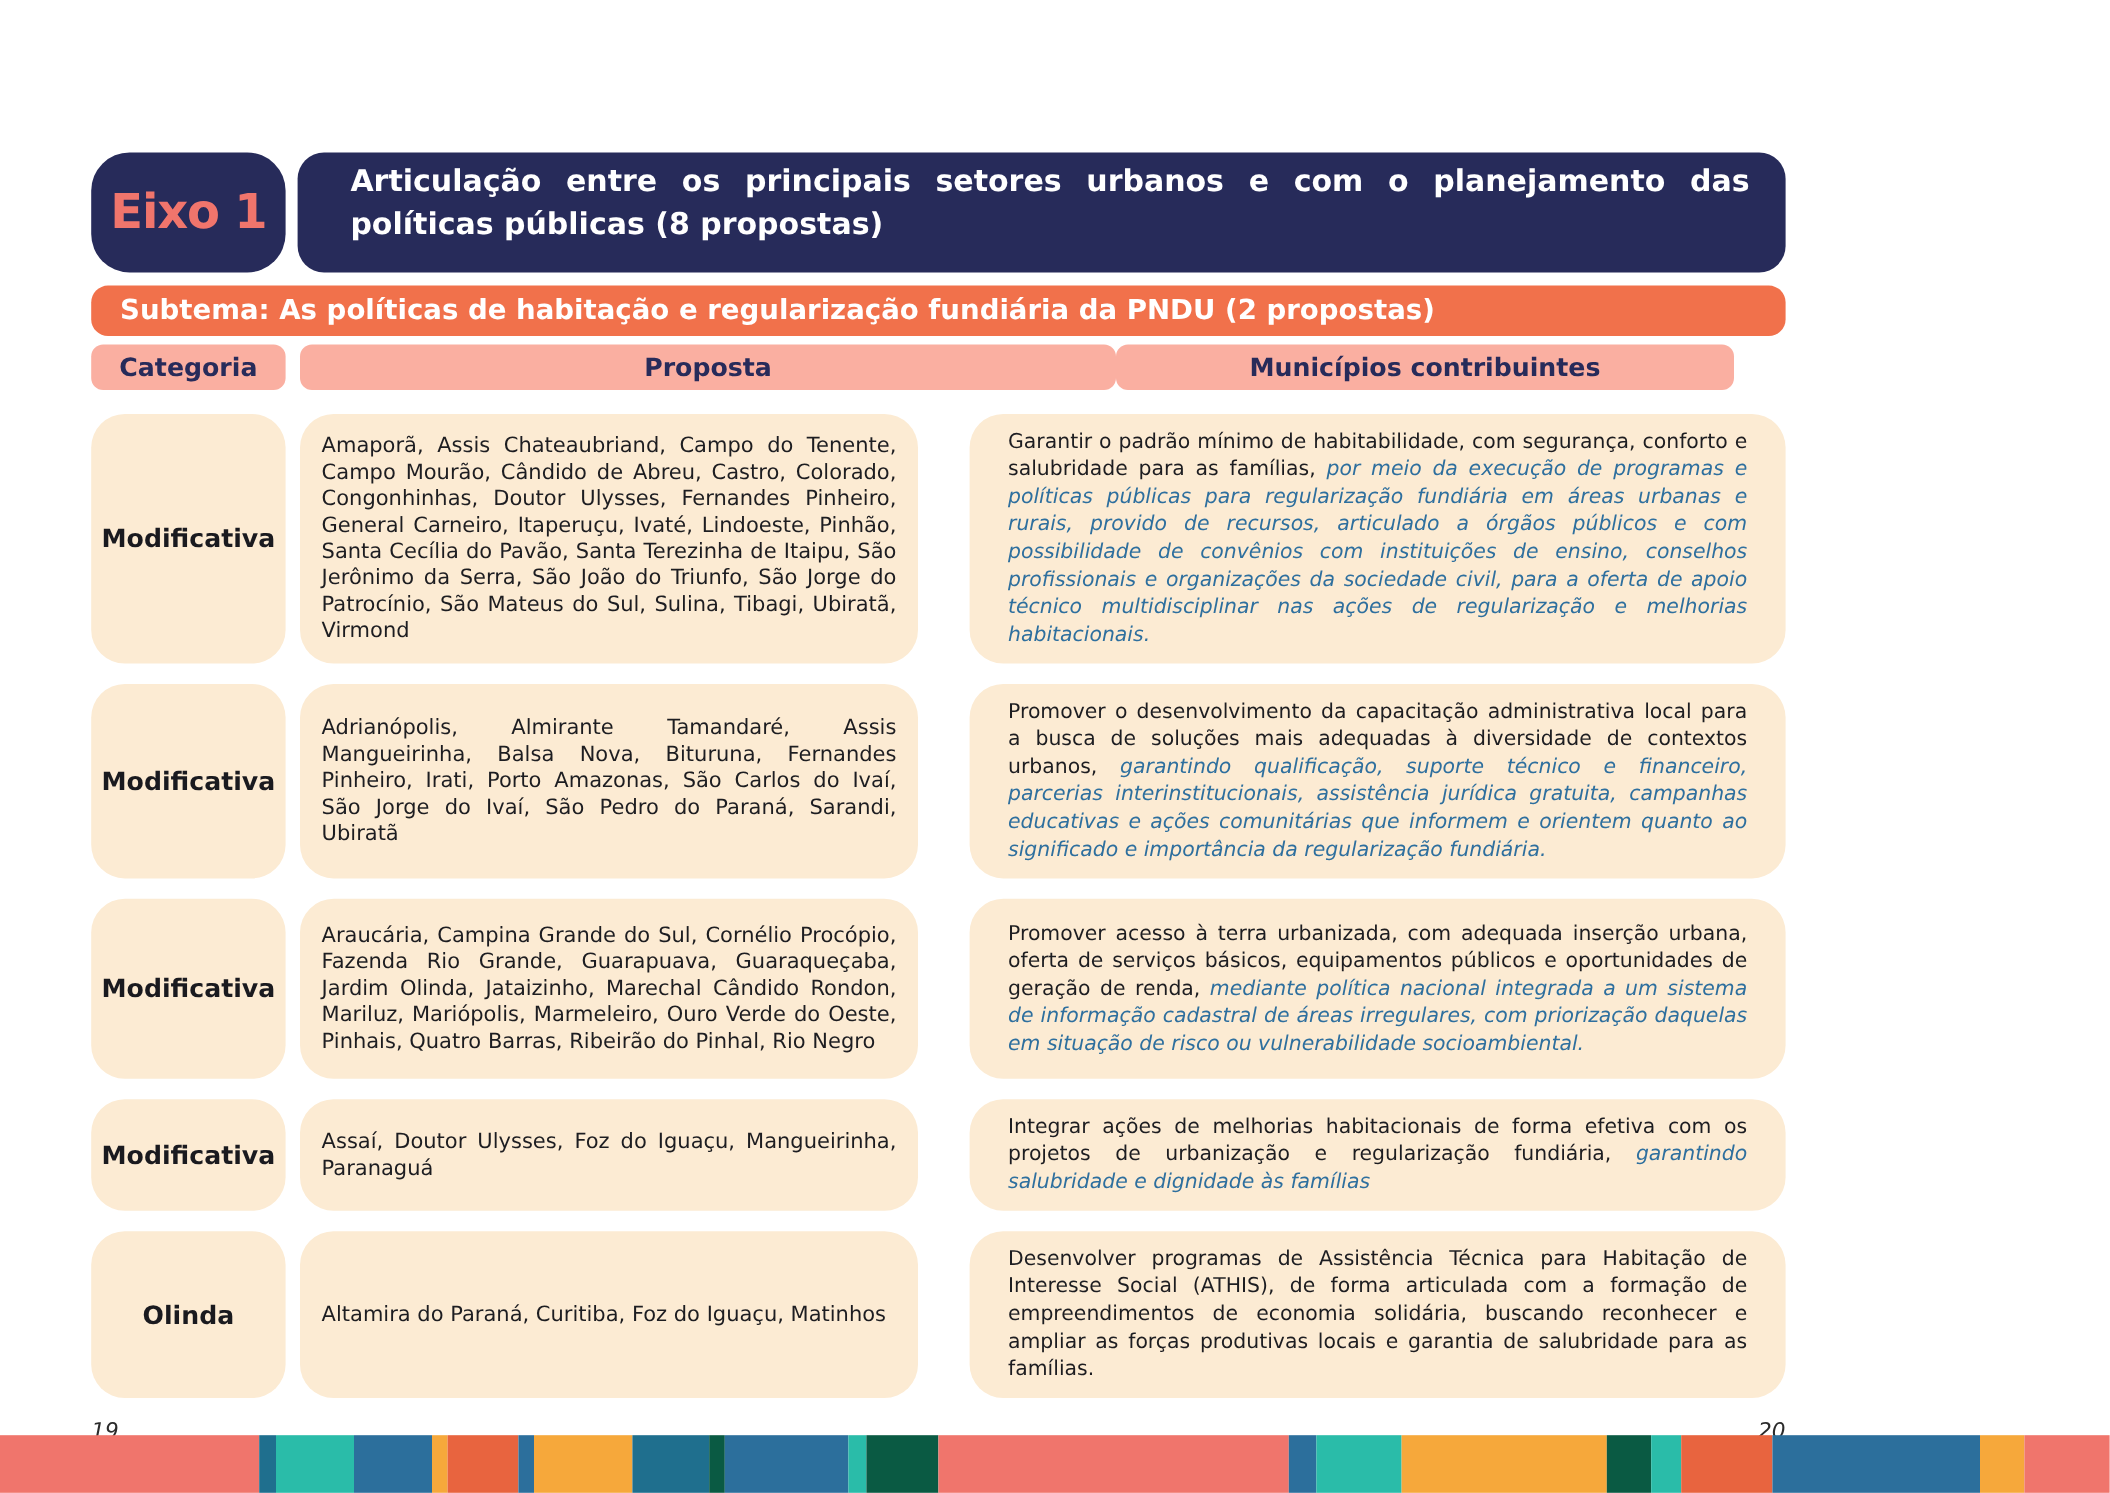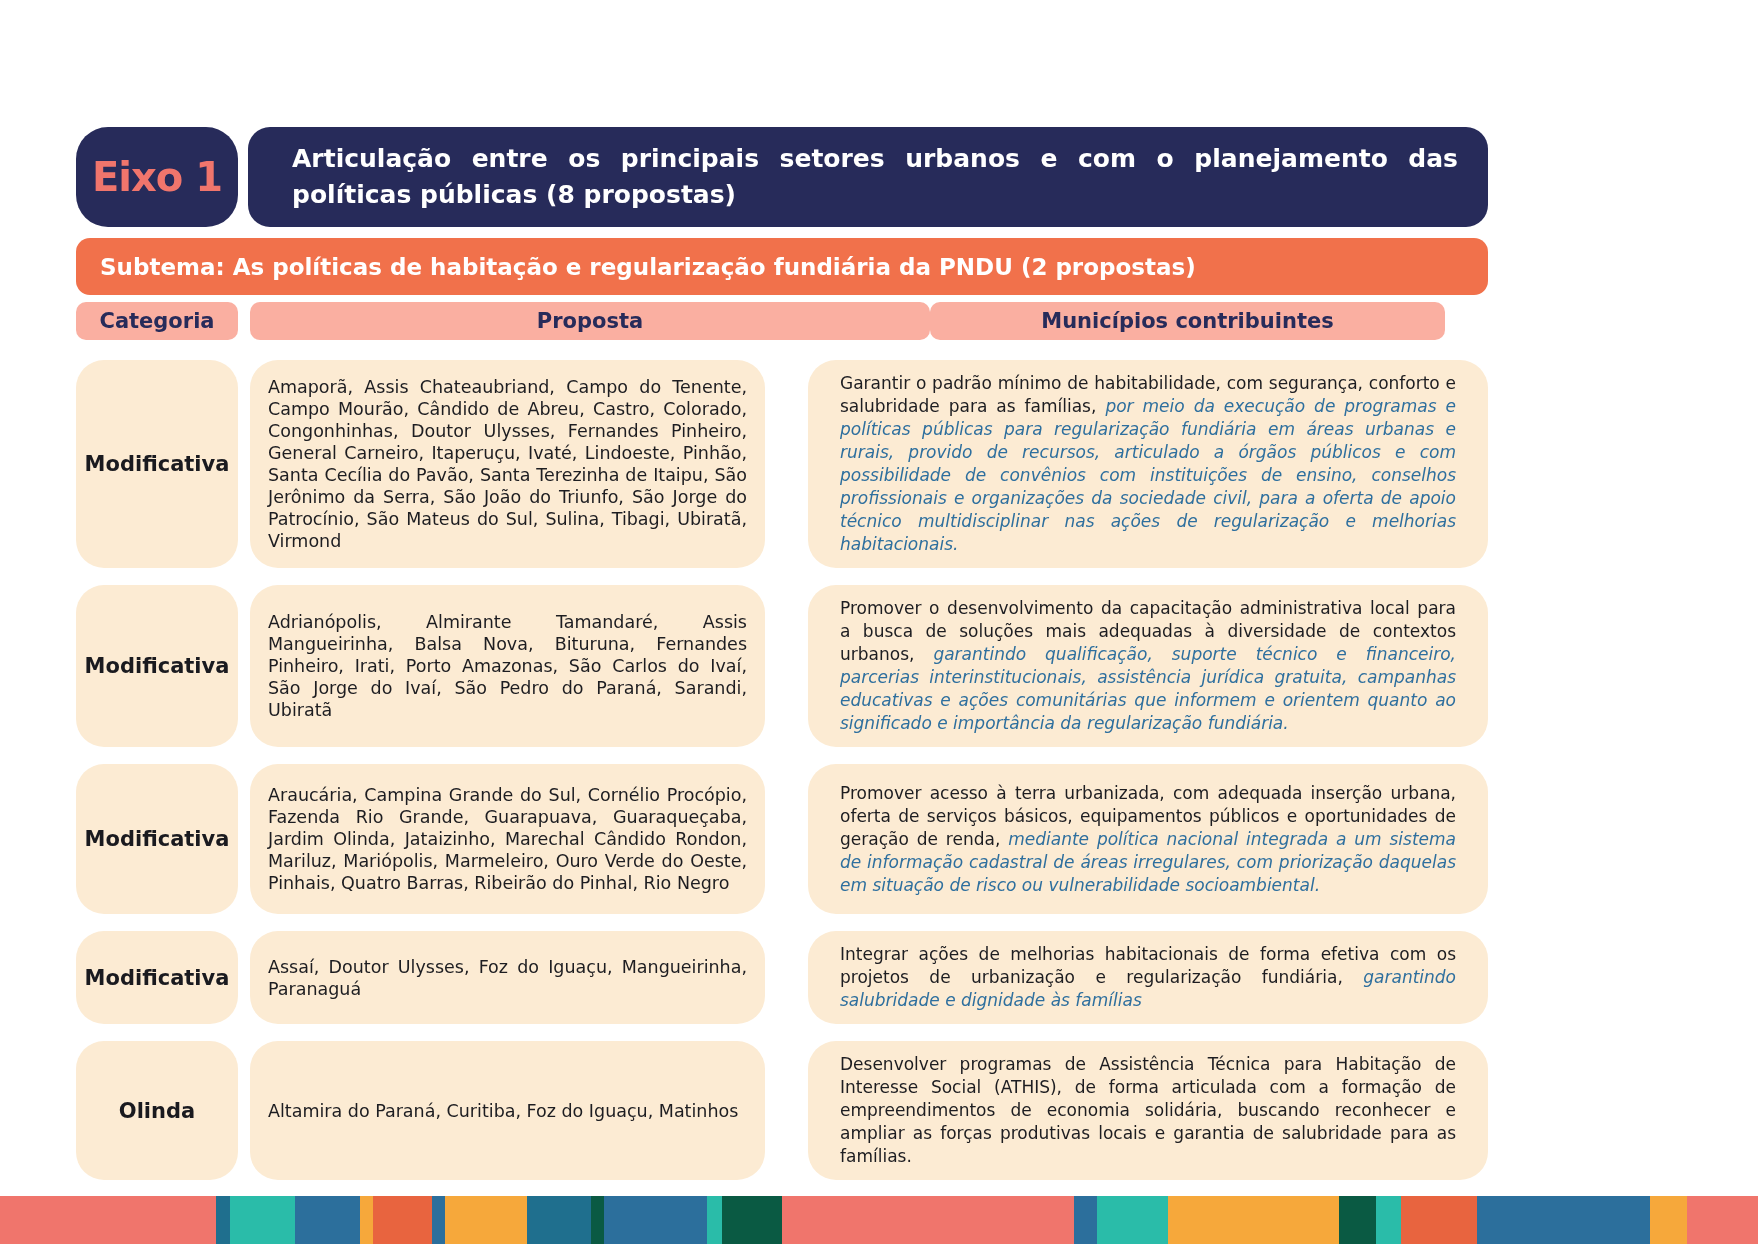--- a/index.html
+++ b/index.html
@@ -23,26 +23,26 @@
 
   .header-row{display:flex;gap:10px;height:100px;margin-bottom:11px;}
   .eixo-badge{
     width:162px;flex:0 0 162px;background:var(--navy);border-radius:32px;
     color:var(--coral);font-weight:bold;font-size:40px;
     display:flex;align-items:center;justify-content:center;letter-spacing:-1px;
   }
   .title-box{
     flex:1;background:var(--navy);border-radius:22px;color:#ffffff;
     font-weight:bold;font-size:25px;line-height:36px;
-    display:flex;align-items:center;padding:6px 30px 6px 44px;
+    display:flex;padding:6px 30px 6px 44px;
   }
   .title-box .jtext{width:100%;text-align:justify;}
 
   .subtema-bar{
-    height:57px;background:var(--orange);border-radius:14px;color:#ffffff;
+    height:42px;background:var(--orange);border-radius:14px;color:#ffffff;
     font-weight:bold;font-size:23px;display:flex;align-items:center;
     padding-left:24px;margin-bottom:7px;
   }
 
   .col-headers{display:flex;margin-bottom:20px;}
   .col-h{
     height:38px;background:var(--pink);border-radius:10px;color:var(--navy);
     font-weight:bold;font-size:21px;display:flex;align-items:center;justify-content:center;
   }
   .col-h.c1{width:162px;margin-right:12px;}

